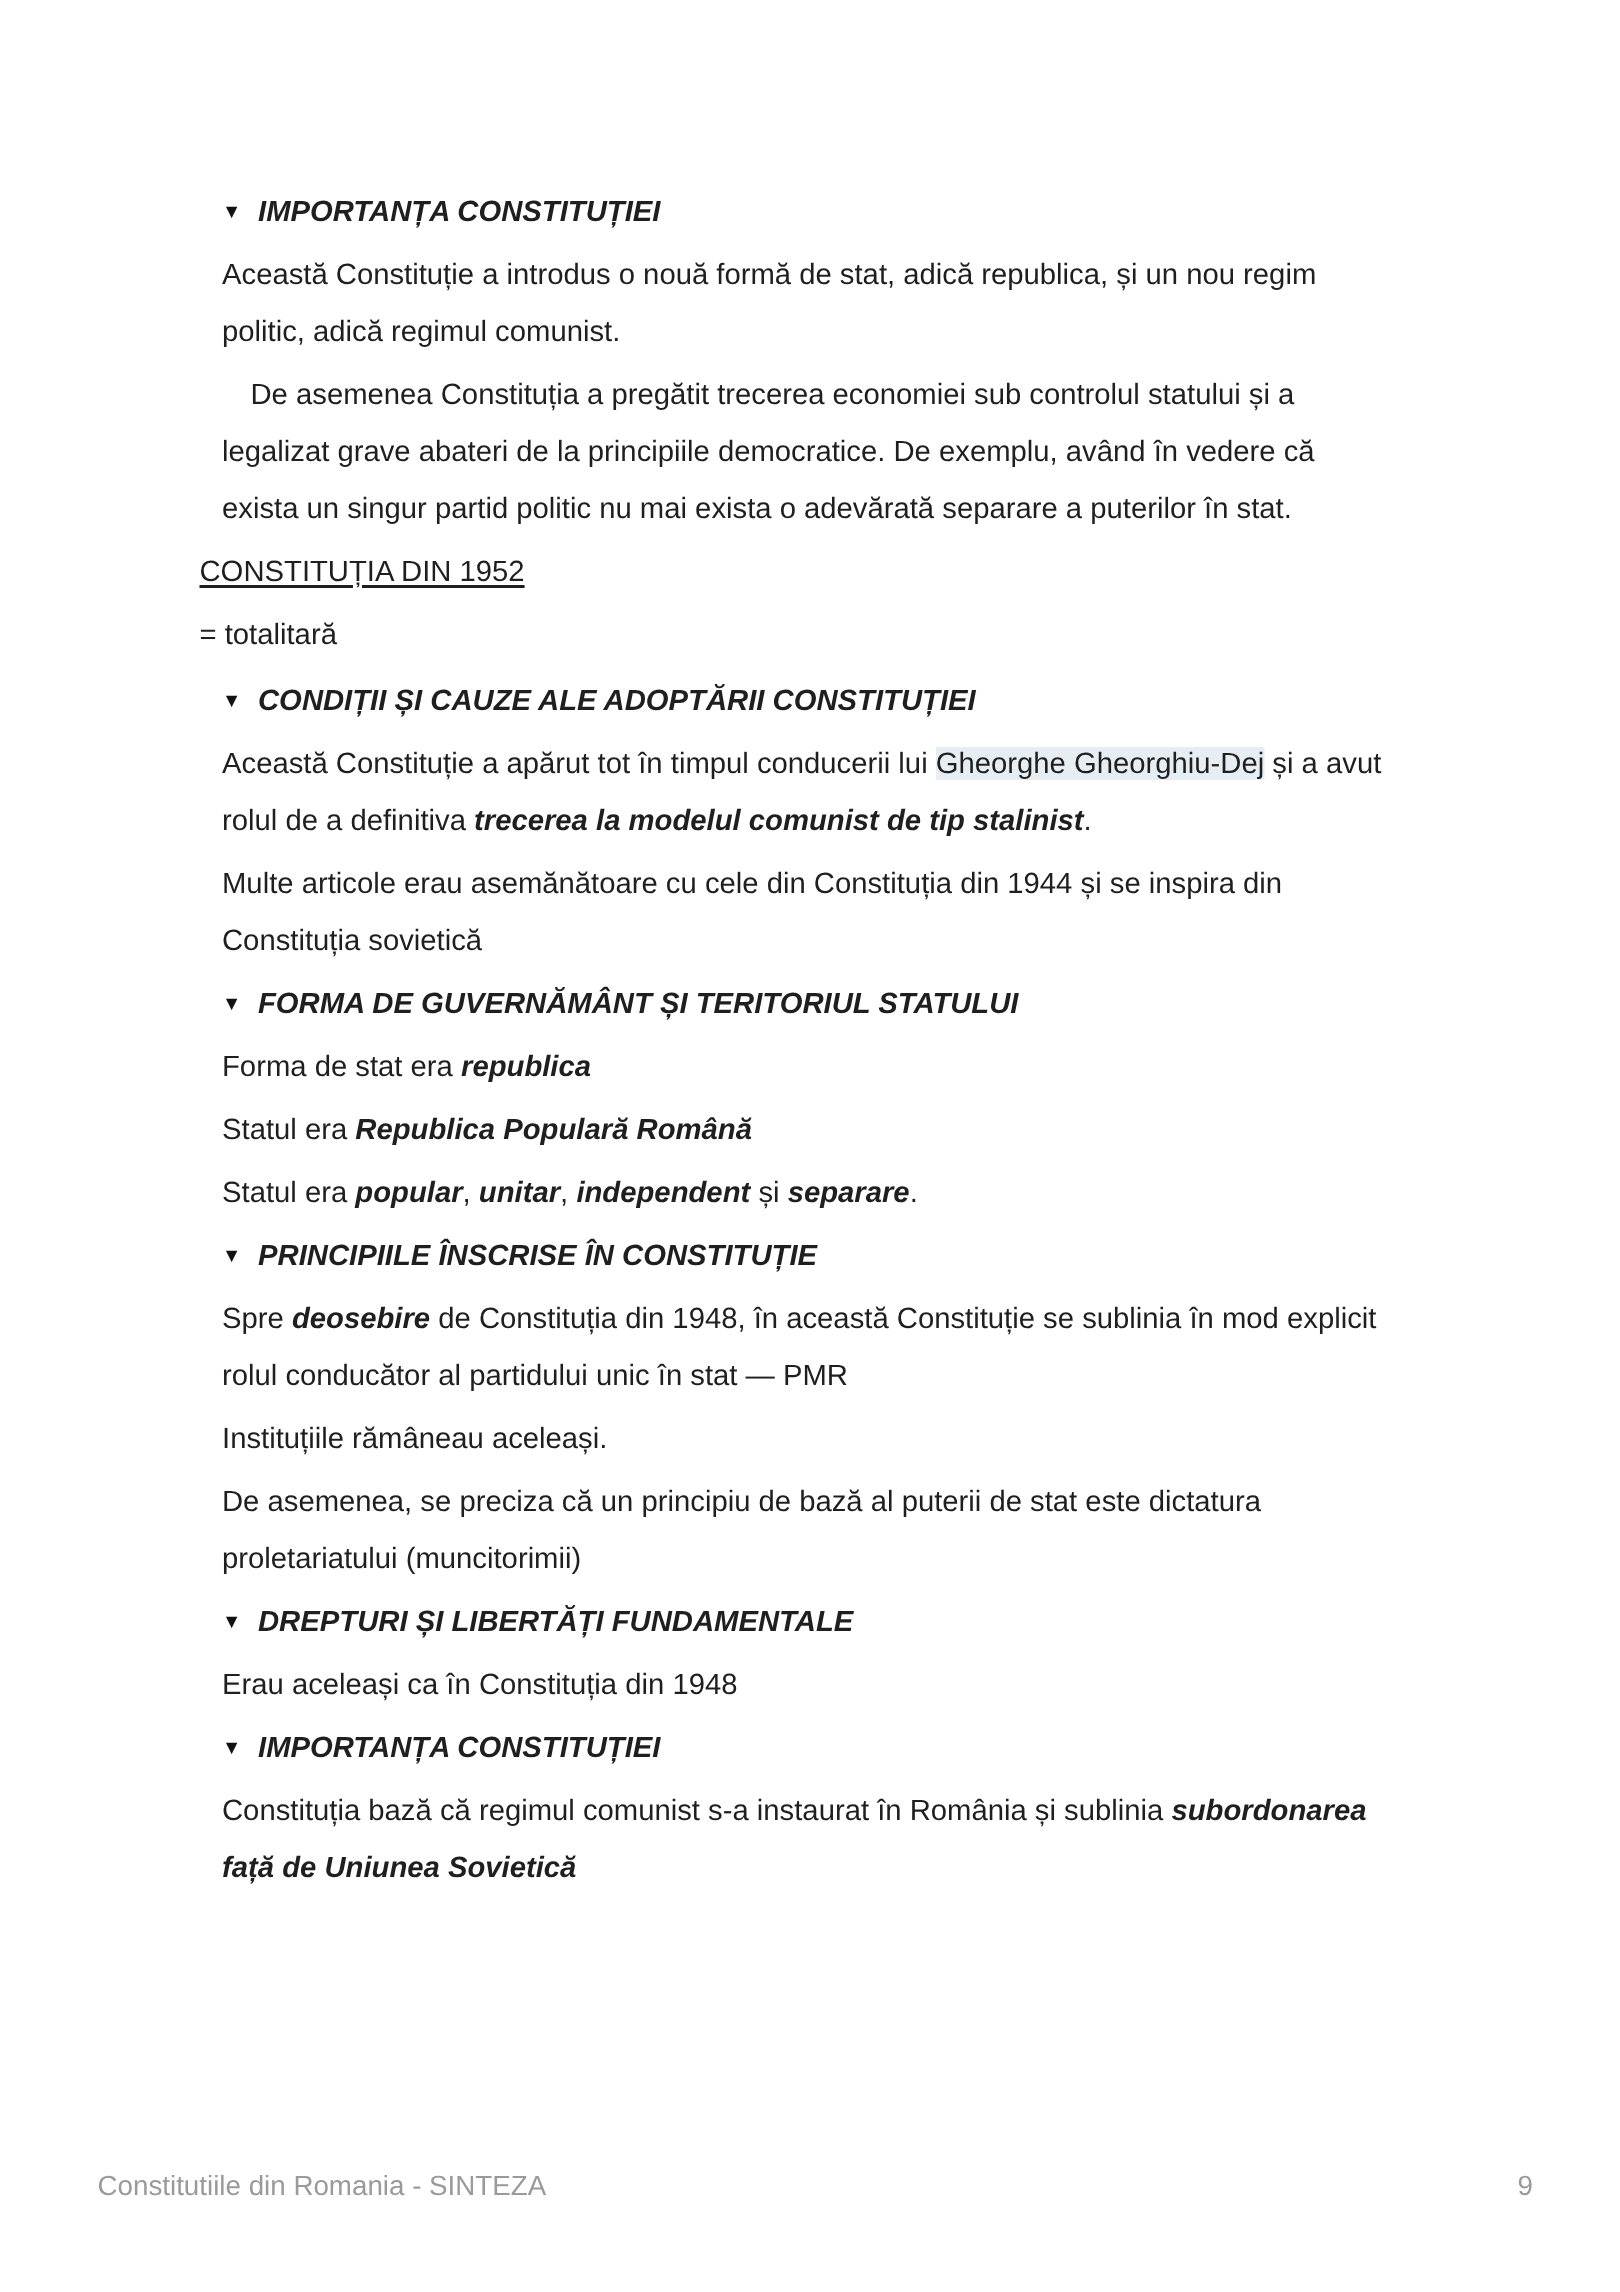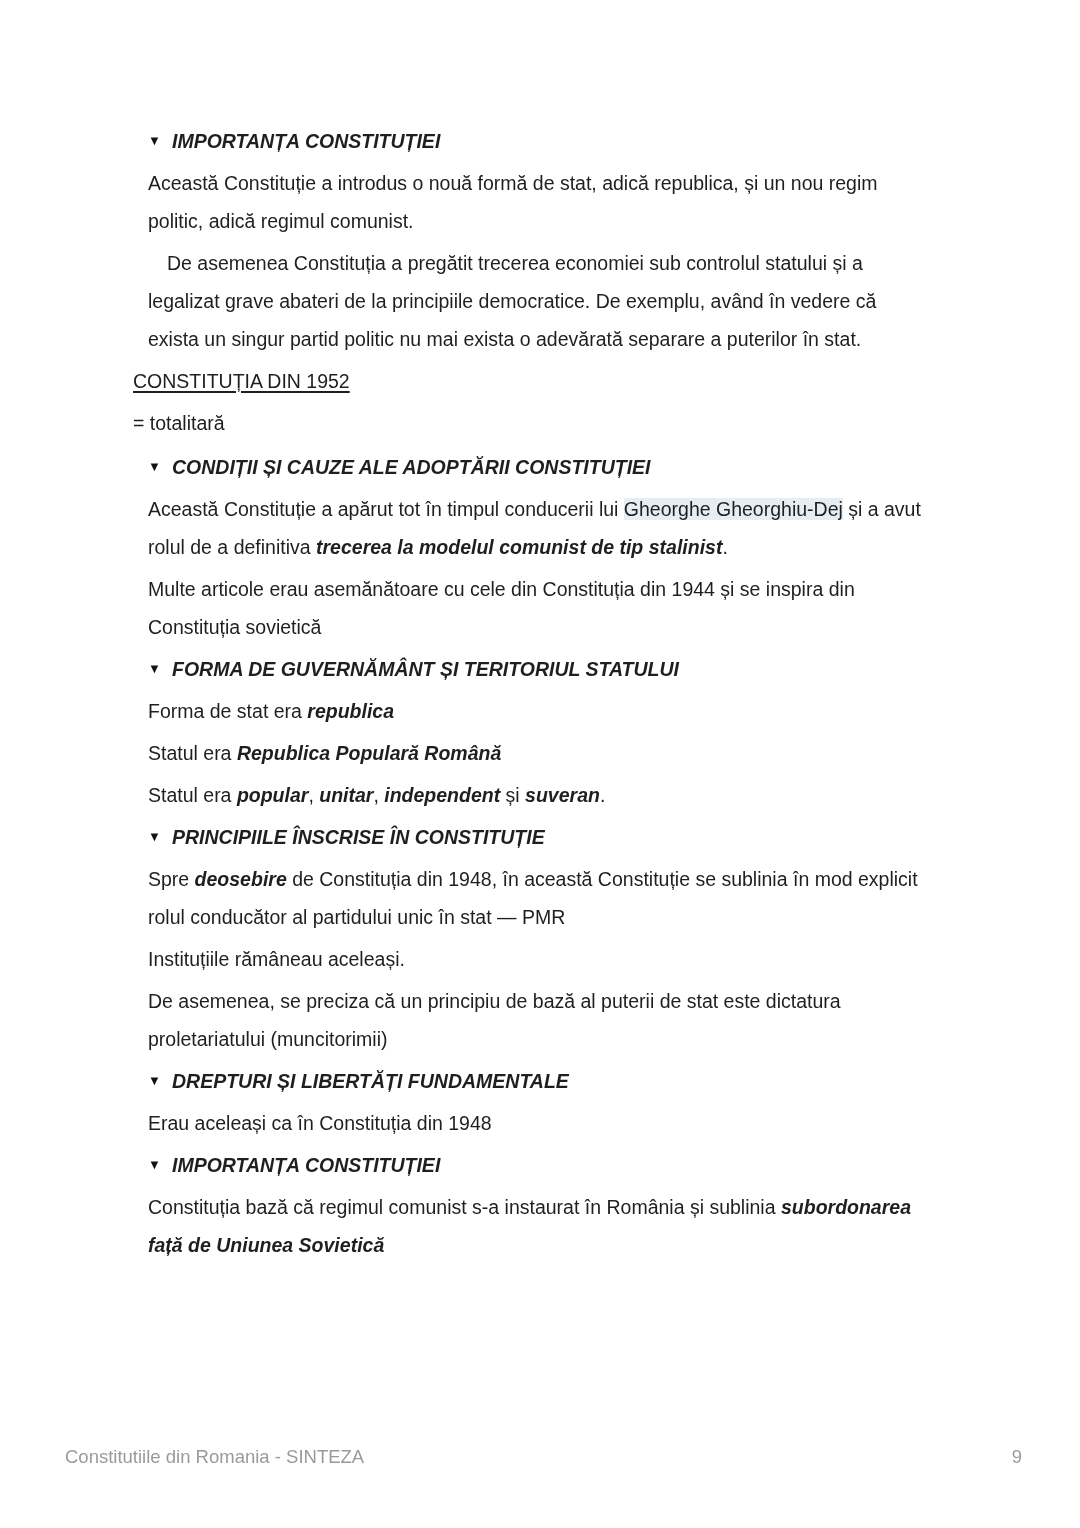--- a/index.html
+++ b/index.html
@@ -102,21 +102,21 @@
     </div>
 
     <div class="toggle">
       <div class="toggle-header">
         <span class="toggle-marker">▼</span>
         <span class="toggle-title">FORMA DE GUVERNĂMÂNT ȘI TERITORIUL STATULUI</span>
       </div>
       <div class="toggle-body">
         <p><span>Forma de stat era </span><span class="b">republica</span></p>
         <p><span>Statul era </span><span class="b">Republica Populară Română</span></p>
-        <p><span>Statul era </span><span class="b">popular</span><span>, </span><span class="b">unitar</span><span>, </span><span class="b">independent</span><span> și </span><span class="b">suveran</span><span>.</span></p>
+        <p><span>Statul era </span><span class="b">popular</span><span>, </span><span class="b">unitar</span><span>, </span><span class="b">independent</span><span> și </span><span class="b">separare</span><span>.</span></p>
       </div>
     </div>
 
     <div class="toggle">
       <div class="toggle-header">
         <span class="toggle-marker">▼</span>
         <span class="toggle-title">PRINCIPIILE ÎNSCRISE ÎN CONSTITUȚIE</span>
       </div>
       <div class="toggle-body">
         <p><span>Spre </span><span class="b">deosebire</span><span> de Constituția din 1948, în această Constituție se sublinia în mod explicit rolul conducător al partidului unic în stat — PMR</span></p>

